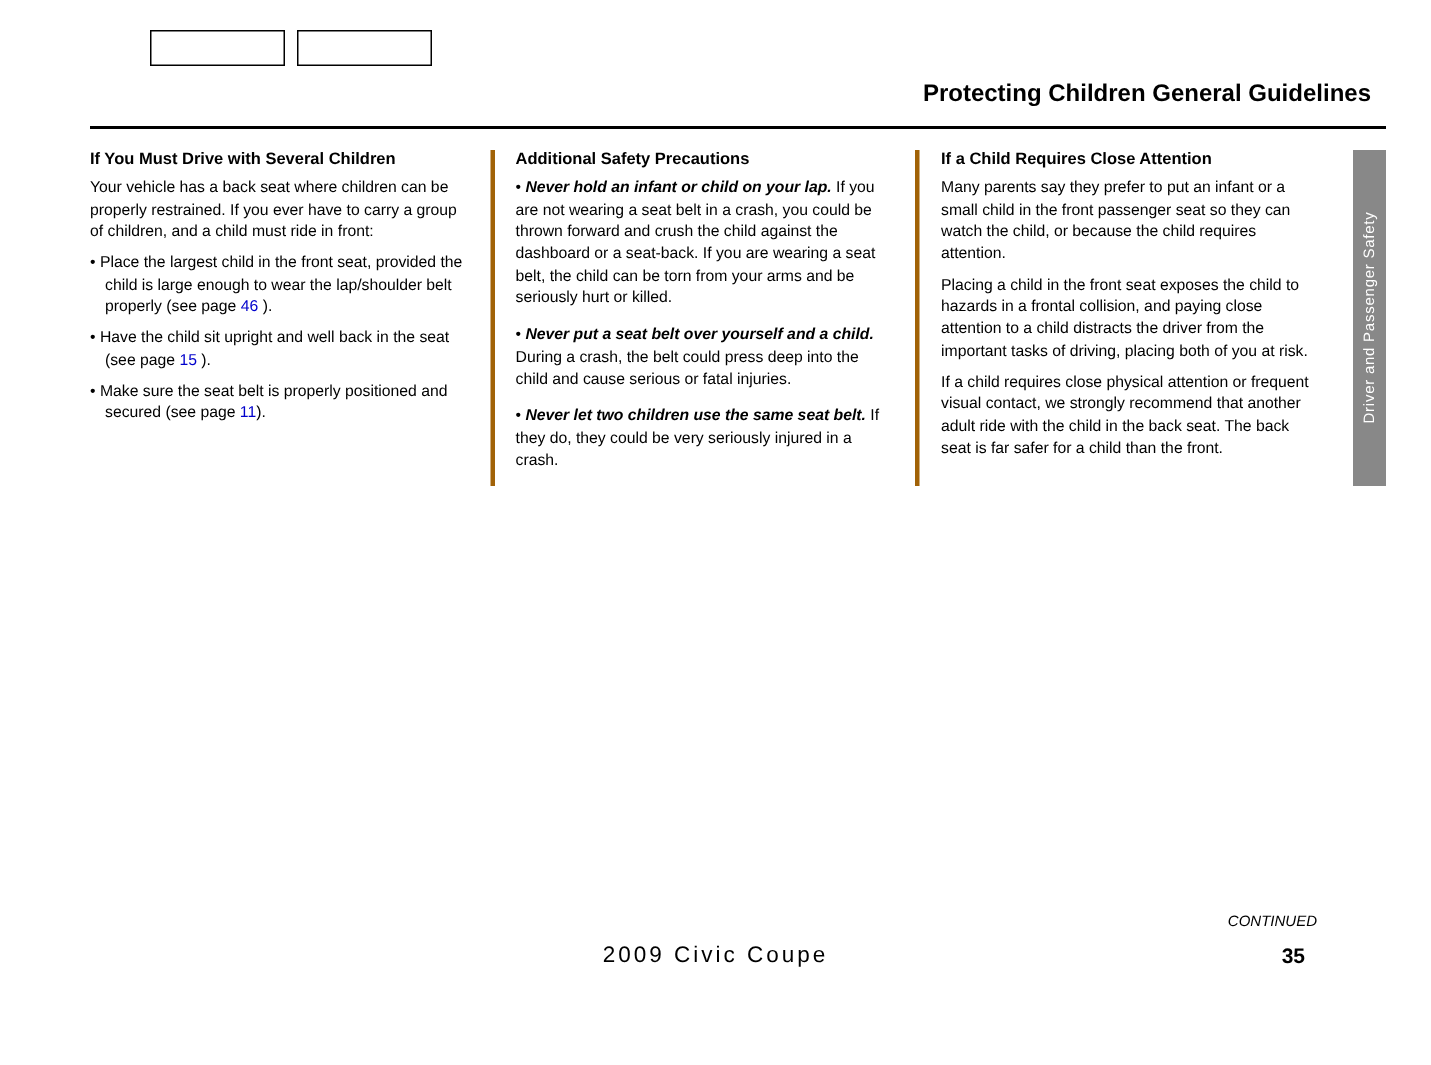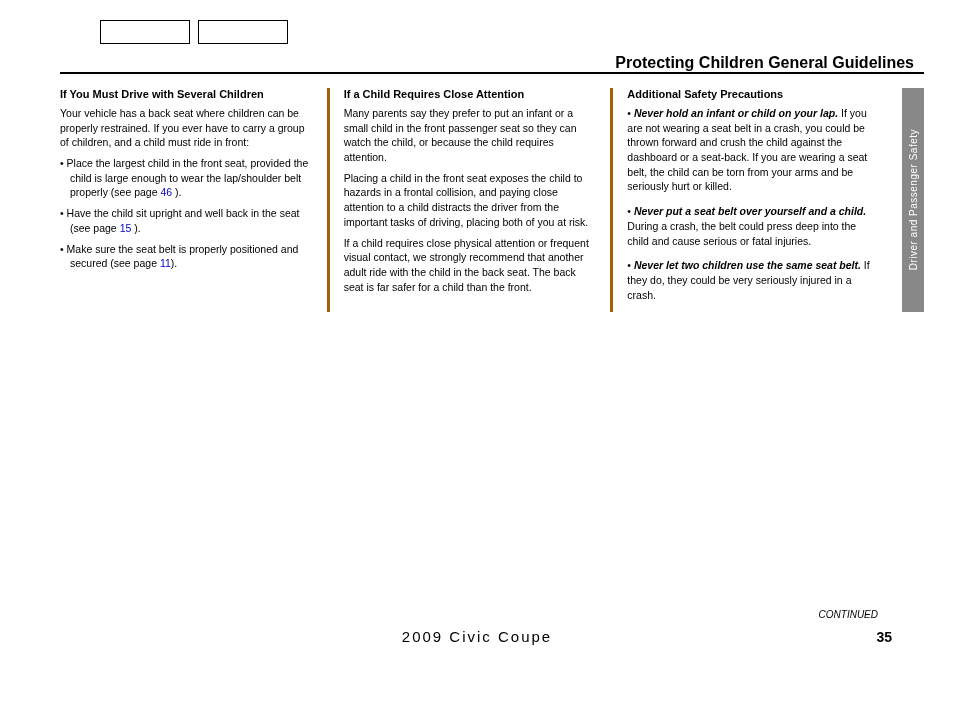--- a/index.html
+++ b/index.html
@@ -31,21 +31,21 @@
       border: 1.5px solid #000;
       padding: 4px 20px;
       font-size: 11px;
       min-width: 90px;
       height: 24px;
     }
     
     .header-rule-container {
       border-bottom: 2px solid #000;
       margin-bottom: 14px;
-      padding-bottom: 0;
+      padding-bottom: 12px;
       text-align: right;
       padding-right: 10px;
     }
     .header-title {
       font-size: 16px;
       font-weight: bold;
     }
     
     .content-area {
       display: flex;
@@ -153,29 +153,20 @@
 
         <div class="col">
           <div class="col-heading">If You Must Drive with Several Children</div>
           <div class="col-body">
             <p>Your vehicle has a back seat where children can be properly restrained. If you ever have to carry a group of children, and a child must ride in front:</p>
             <ul class="bullet-list">
               <li>Place the largest child in the front seat, provided the child is large enough to wear the lap/shoulder belt properly (see page <a class="page-link">46</a> ).</li>
               <li>Have the child sit upright and well back in the seat (see page <a class="page-link">15</a> ).</li>
               <li>Make sure the seat belt is properly positioned and secured (see page <a class="page-link">11</a>).</li>
             </ul>
-          </div>
-        </div>
-
-        <div class="col">
-          <div class="col-heading">If a Child Requires Close Attention</div>
-          <div class="col-body">
-            <p>Many parents say they prefer to put an infant or a small child in the front passenger seat so they can watch the child, or because the child requires attention.</p>
-            <p>Placing a child in the front seat exposes the child to hazards in a frontal collision, and paying close attention to a child distracts the driver from the important tasks of driving, placing both of you at risk.</p>
-            <p>If a child requires close physical attention or frequent visual contact, we strongly recommend that another adult ride with the child in the back seat. The back seat is far safer for a child than the front.</p>
           </div>
         </div>
 
         <div class="col">
           <div class="col-heading">Additional Safety Precautions</div>
           <div class="col-body">
             <div class="safety-bullet">
               <em class="bold-italic">Never hold an infant or child on your lap.</em>
               <span> If you are not wearing a seat belt in a crash, you could be thrown forward and crush the child against the dashboard or a seat-back. If you are wearing a seat belt, the child can be torn from your arms and be seriously hurt or killed.</span>
             </div>
@@ -183,27 +174,36 @@
               <em class="bold-italic">Never put a seat belt over yourself and a child.</em>
               <span> During a crash, the belt could press deep into the child and cause serious or fatal injuries.</span>
             </div>
             <div class="safety-bullet">
               <em class="bold-italic">Never let two children use the same seat belt.</em>
               <span> If they do, they could be very seriously injured in a crash.</span>
             </div>
           </div>
         </div>
 
+        <div class="col">
+          <div class="col-heading">If a Child Requires Close Attention</div>
+          <div class="col-body">
+            <p>Many parents say they prefer to put an infant or a small child in the front passenger seat so they can watch the child, or because the child requires attention.</p>
+            <p>Placing a child in the front seat exposes the child to hazards in a frontal collision, and paying close attention to a child distracts the driver from the important tasks of driving, placing both of you at risk.</p>
+            <p>If a child requires close physical attention or frequent visual contact, we strongly recommend that another adult ride with the child in the back seat. The back seat is far safer for a child than the front.</p>
+          </div>
+        </div>
+
       </div>
     </div>
 
     <div class="right-sidebar">
       <span class="sidebar-text">Driver and Passenger Safety</span>
     </div>
   </div>
 
   <div style="position:absolute; right:76px; bottom:90px; font-style:italic; font-size:10px;">CONTINUED</div>
 
-  <div style="position:absolute; right:62px; bottom:65px; font-weight:bold; font-size:14px;">35</div>
+  <div style="position:absolute; right:84px; bottom:65px; font-weight:bold; font-size:14px;">35</div>
 
   <div style="position:absolute; bottom:65px; left:50%; transform:translateX(-50%); font-size:15px; font-weight:normal; letter-spacing:2px;">2009  Civic  Coupe</div>
 
 </div>
 
 </body></html>

